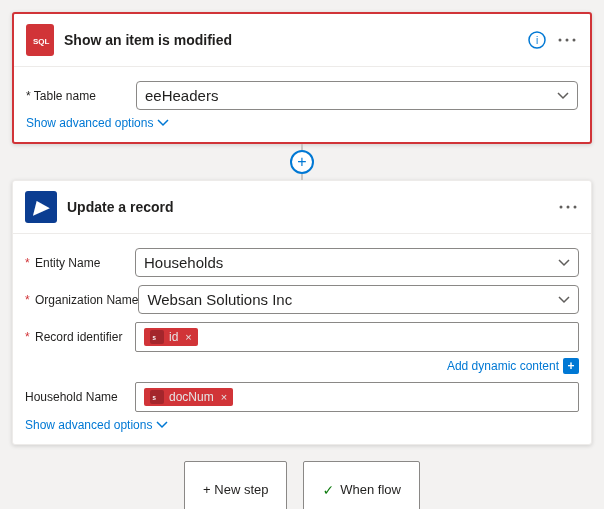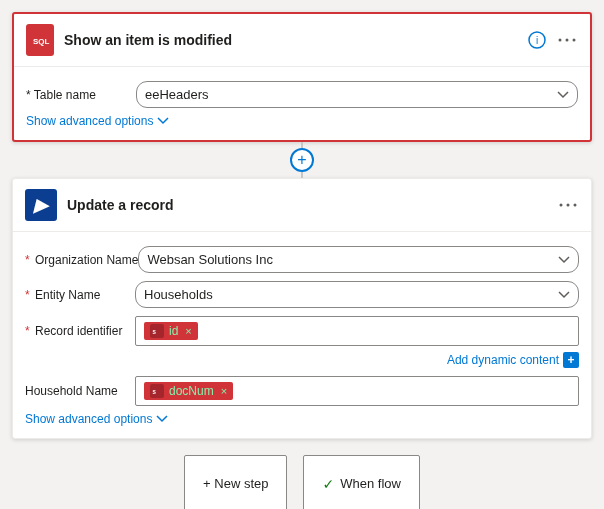--- a/index.html
+++ b/index.html
@@ -102,23 +102,23 @@
     }
 
     .field-label .required {
       color: #d13438;
       margin-right: 2px;
     }
 
     .field-select {
       flex: 1;
       border: 1px solid #8a8886;
-      border-radius: 11px;
+      border-radius: 4px;
       padding: 5px 8px;
-      font-size: 13px;
+      font-size: 15px;
       color: #201f1e;
       background: #fff;
       display: flex;
       align-items: center;
       justify-content: space-between;
       cursor: pointer;
     }
 
     .field-select span {
       flex: 1;
@@ -191,21 +191,21 @@
       font-size: 18px;
       font-weight: 700;
       font-style: italic;
       font-family: Georgia, serif;
     }
 
     .token {
       display: inline-flex;
       align-items: center;
       background: #d13438;
-      color: #86efac;
+      color: #e5e5e5;
       border-radius: 2px;
       padding: 2px 6px;
       font-size: 12px;
       gap: 5px;
       margin-right: 2px;
     }
 
     .token-icon {
       width: 14px;
       height: 14px;
@@ -367,33 +367,33 @@
               <circle cx="2" cy="3" r="1.5" fill="#605e5c"></circle>
               <circle cx="9" cy="3" r="1.5" fill="#605e5c"></circle>
               <circle cx="16" cy="3" r="1.5" fill="#605e5c"></circle>
             </svg>
         </button>
       </div>
     </div>
     <div class="card-body">
 
       <div class="field-row">
+        <span class="field-label"><span class="required">*</span> Entity Name</span>
+        <div class="field-select">
+          <span>Households</span>
+          <svg width="12" height="8" viewBox="0 0 12 8">
+              <path d="M1 1l5 5 5-5" stroke="#605e5c" stroke-width="1.5" fill="none"></path>
+            </svg>
+        </div>
+      </div>
+
+      <div class="field-row">
         <span class="field-label"><span class="required">*</span> Organization Name</span>
         <div class="field-select">
           <span>Websan Solutions Inc</span>
-          <svg width="12" height="8" viewBox="0 0 12 8">
-              <path d="M1 1l5 5 5-5" stroke="#605e5c" stroke-width="1.5" fill="none"></path>
-            </svg>
-        </div>
-      </div>
-
-      <div class="field-row">
-        <span class="field-label"><span class="required">*</span> Entity Name</span>
-        <div class="field-select">
-          <span>Households</span>
           <svg width="12" height="8" viewBox="0 0 12 8">
               <path d="M1 1l5 5 5-5" stroke="#605e5c" stroke-width="1.5" fill="none"></path>
             </svg>
         </div>
       </div>
 
       <div class="field-row">
         <span class="field-label"><span class="required">*</span> Record identifier</span>
         <div class="field-input">
           <span class="token">

